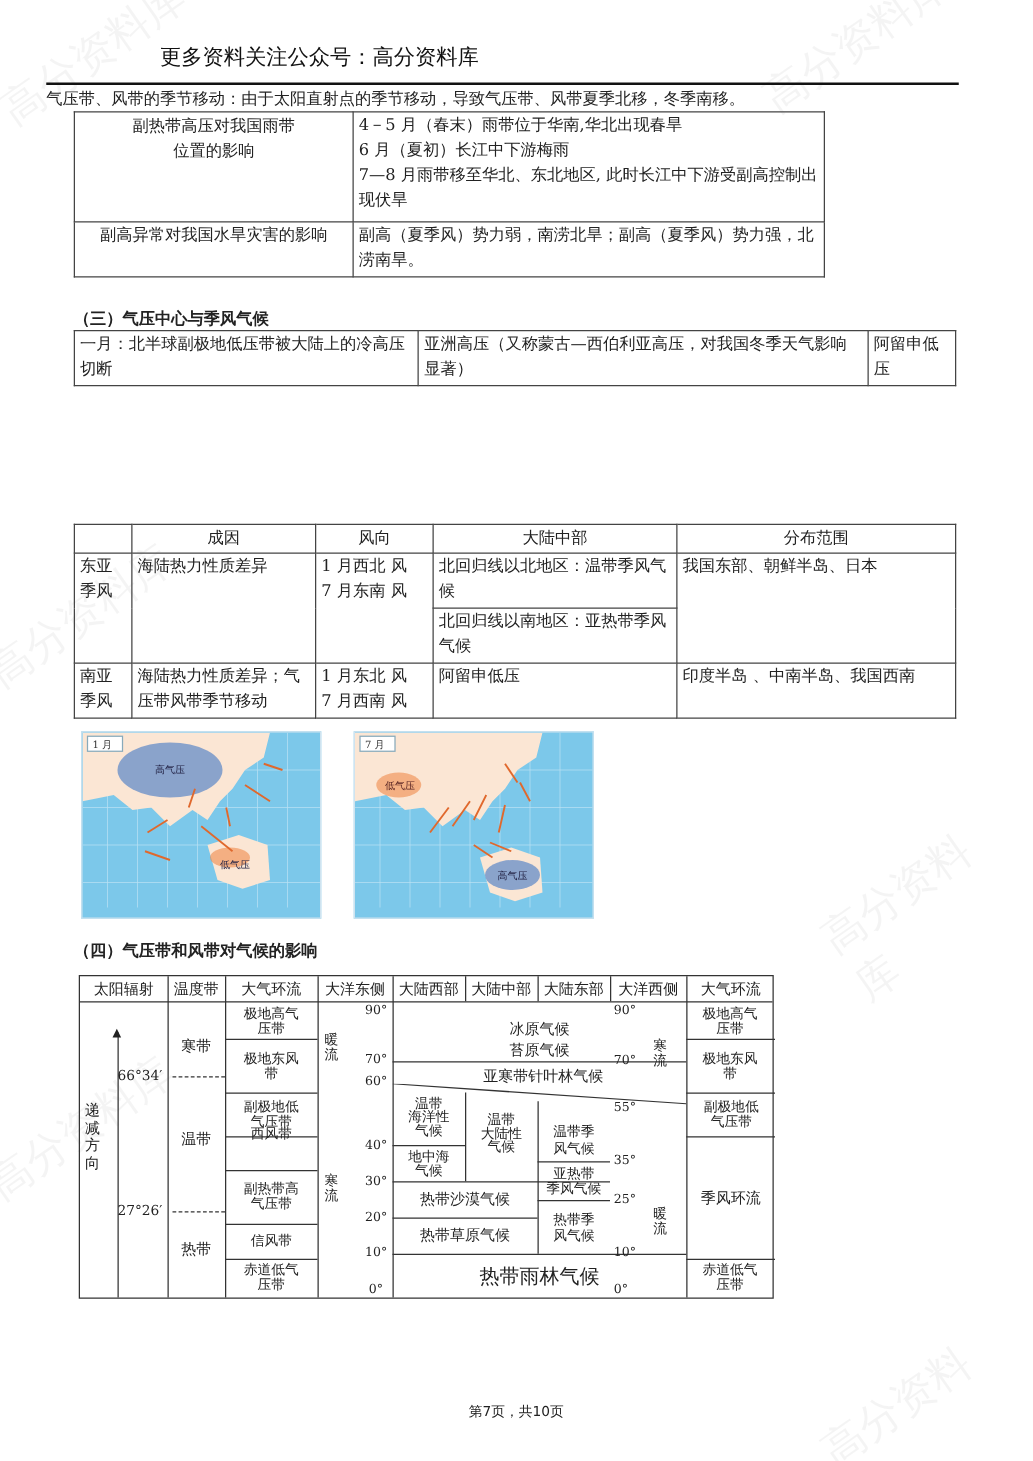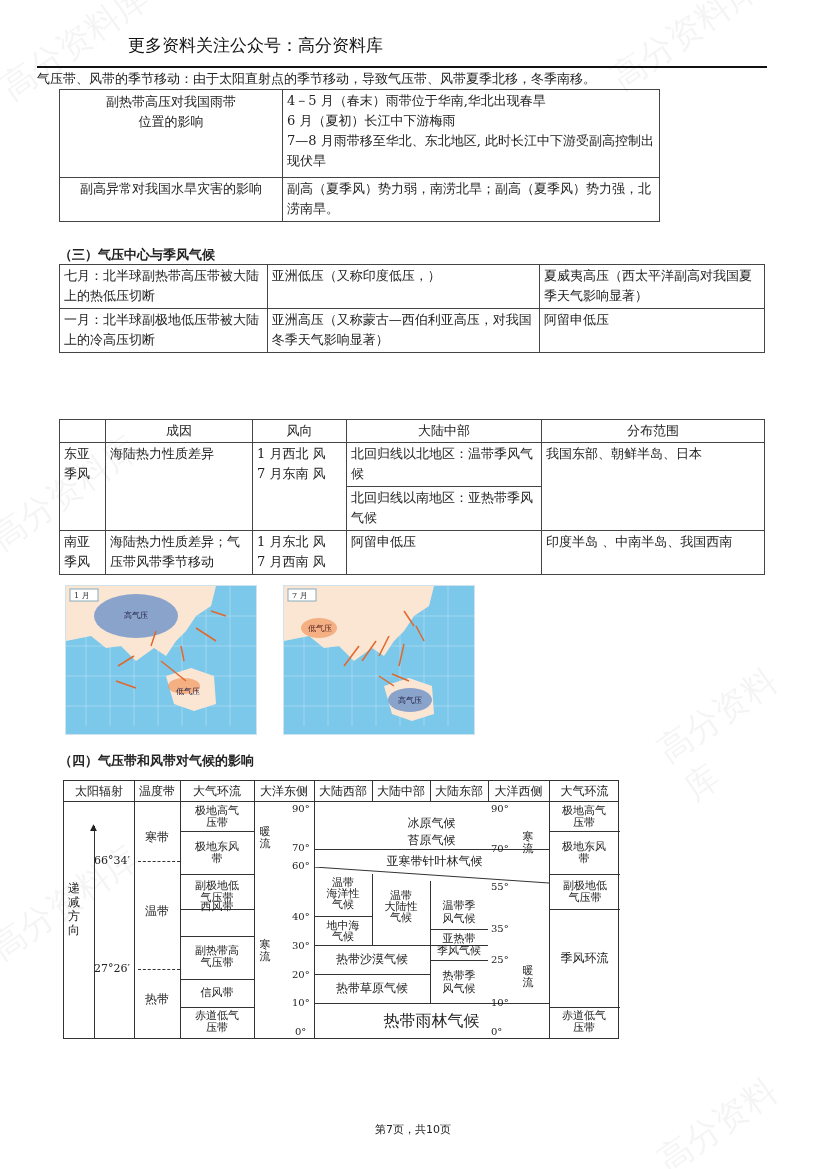--- a/index.html
+++ b/index.html
@@ -49,25 +49,20 @@
     <td class="c">副高异常对我国水旱灾害的影响</td>
     <td>副高（夏季风）势力弱，南涝北旱；副高（夏季风）势力强，北涝南旱。</td>
   </tr>
 </tbody>
   </table>
 
 <div class="abs sec" style="left:59px;top:246px">（三）气压中心与季风气候</div>
 
 <table class="abs" style="left:59px;top:264px;width:706px">
   <tbody>
-  <tr style="height:44px">
-        <td>七月：北半球副热带高压带被大陆上的热低压切断</td>
-        <td>亚洲低压（又称印度低压，）</td>
-        <td>夏威夷高压（西太平洋副高对我国夏季天气影响显著）</td>
-      </tr>
   <tr style="height:44px">
         <td>一月：北半球副极地低压带被大陆上的冷高压切断</td>
         <td>亚洲高压（又称蒙古—西伯利亚高压，对我国冬季天气影响显著）</td>
         <td>阿留申低压</td>
       </tr>
 </tbody>
   </table>
 
 <table class="abs" style="left:59px;top:419px;width:706px">
   <tbody>

